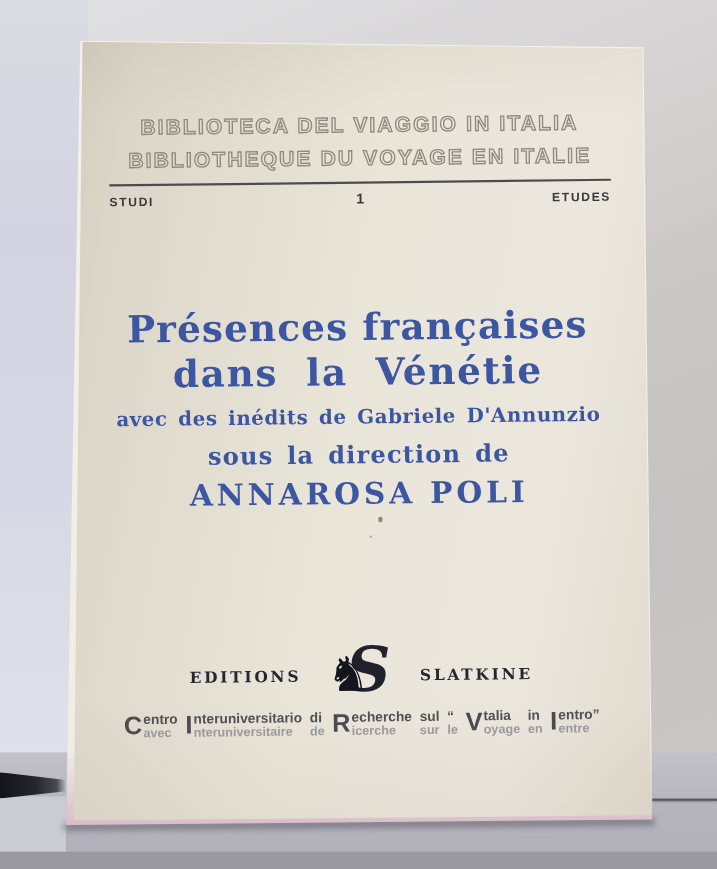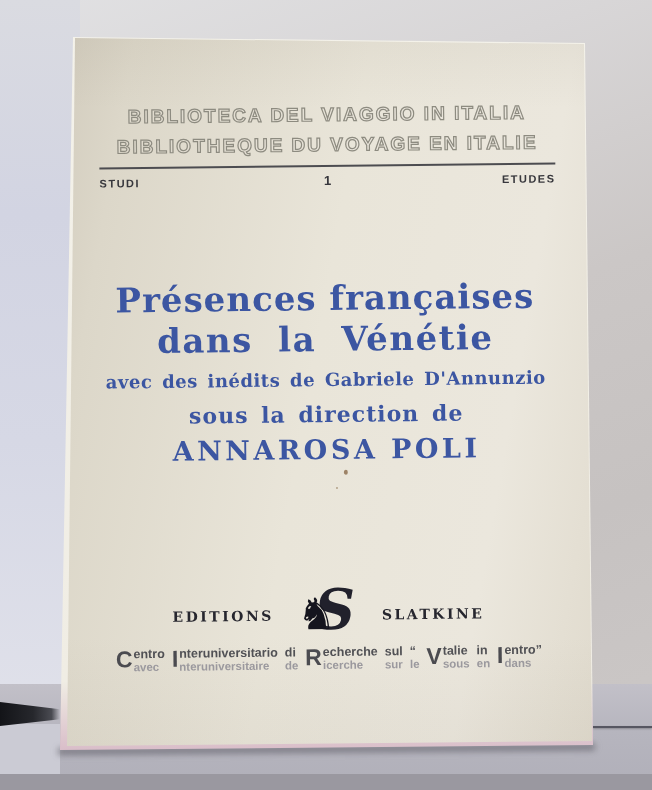--- a/index.html
+++ b/index.html
@@ -159,35 +159,35 @@
           </span>
           <span class="unit">
             <span class="stack">
               <span class="top">“</span>
               <span class="bottom">le</span>
             </span>
           </span>
           <span class="unit">
             <span class="cap">V</span>
             <span class="stack">
-              <span class="top">talie</span>
-              <span class="bottom">sous</span>
+              <span class="top">talia</span>
+              <span class="bottom">oyage</span>
             </span>
           </span>
           <span class="unit">
             <span class="stack">
               <span class="top">in</span>
               <span class="bottom">en</span>
             </span>
           </span>
           <span class="unit">
             <span class="cap">I</span>
             <span class="stack">
               <span class="top">entro”</span>
-              <span class="bottom">dans</span>
+              <span class="bottom">entre</span>
             </span>
           </span>
         </div>
 
       <div class="speck" style="left:343px;top:470px;"></div>
       <div class="speck2" style="left:335px;top:487px;"></div>
     </div>
   </div>
 </div>
 

